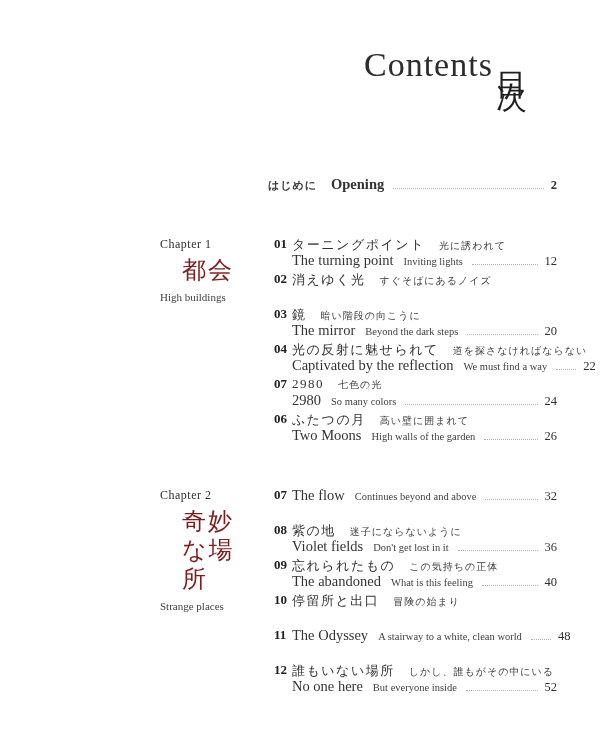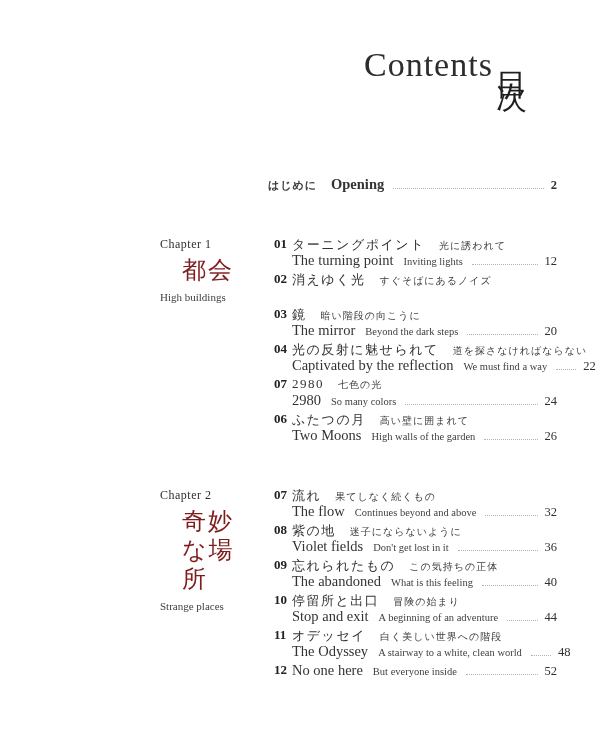--- a/index.html
+++ b/index.html
@@ -165,24 +165,20 @@
 
   <div class="chapter">
     <div class="chapter-head">
       <div class="chapter-label">Chapter 2</div>
       <div class="chapter-ja">奇妙な場所</div>
       <div class="chapter-en">Strange places</div>
     </div>
     <div class="entries">
   <div class="entry">
     <span class="entry-num">07</span>
-    <div class="line1">
-      <span class="ja-title">流れ</span>
-      <span class="ja-sub">果てしなく続くもの</span>
-    </div>
     <div class="line2">
       <span class="en-title">The flow</span>
       <span class="en-sub">Continues beyond and above</span>
       <span class="leader"></span>
       <span class="page-num">32</span>
     </div>
   </div>
 
   <div class="entry">
     <span class="entry-num">08</span>
@@ -211,44 +207,38 @@
       <span class="page-num">40</span>
     </div>
   </div>
 
   <div class="entry">
     <span class="entry-num">10</span>
     <div class="line1">
       <span class="ja-title">停留所と出口</span>
       <span class="ja-sub">冒険の始まり</span>
     </div>
-    <div class="line2">
-      <span class="en-title">Stop and exit</span>
-      <span class="en-sub">A beginning of an adventure</span>
-      <span class="leader"></span>
-      <span class="page-num">44</span>
-    </div>
   </div>
 
   <div class="entry">
     <span class="entry-num">11</span>
-    <div class="line1">
-      <span class="ja-title">オデッセイ</span>
-      <span class="ja-sub">白く美しい世界への階段</span>
-    </div>
     <div class="line2">
       <span class="en-title">The Odyssey</span>
       <span class="en-sub">A stairway to a white, clean world</span>
       <span class="leader"></span>
       <span class="page-num">48</span>
     </div>
   </div>
 
   <div class="entry">
     <span class="entry-num">12</span>
+    <div class="line1">
+      <span class="ja-title">誰もいない場所</span>
+      <span class="ja-sub">しかし、誰もがその中にいる</span>
+    </div>
     <div class="line2">
       <span class="en-title">No one here</span>
       <span class="en-sub">But everyone inside</span>
       <span class="leader"></span>
       <span class="page-num">52</span>
     </div>
   </div>
 </div>
   </div>
 </div>

